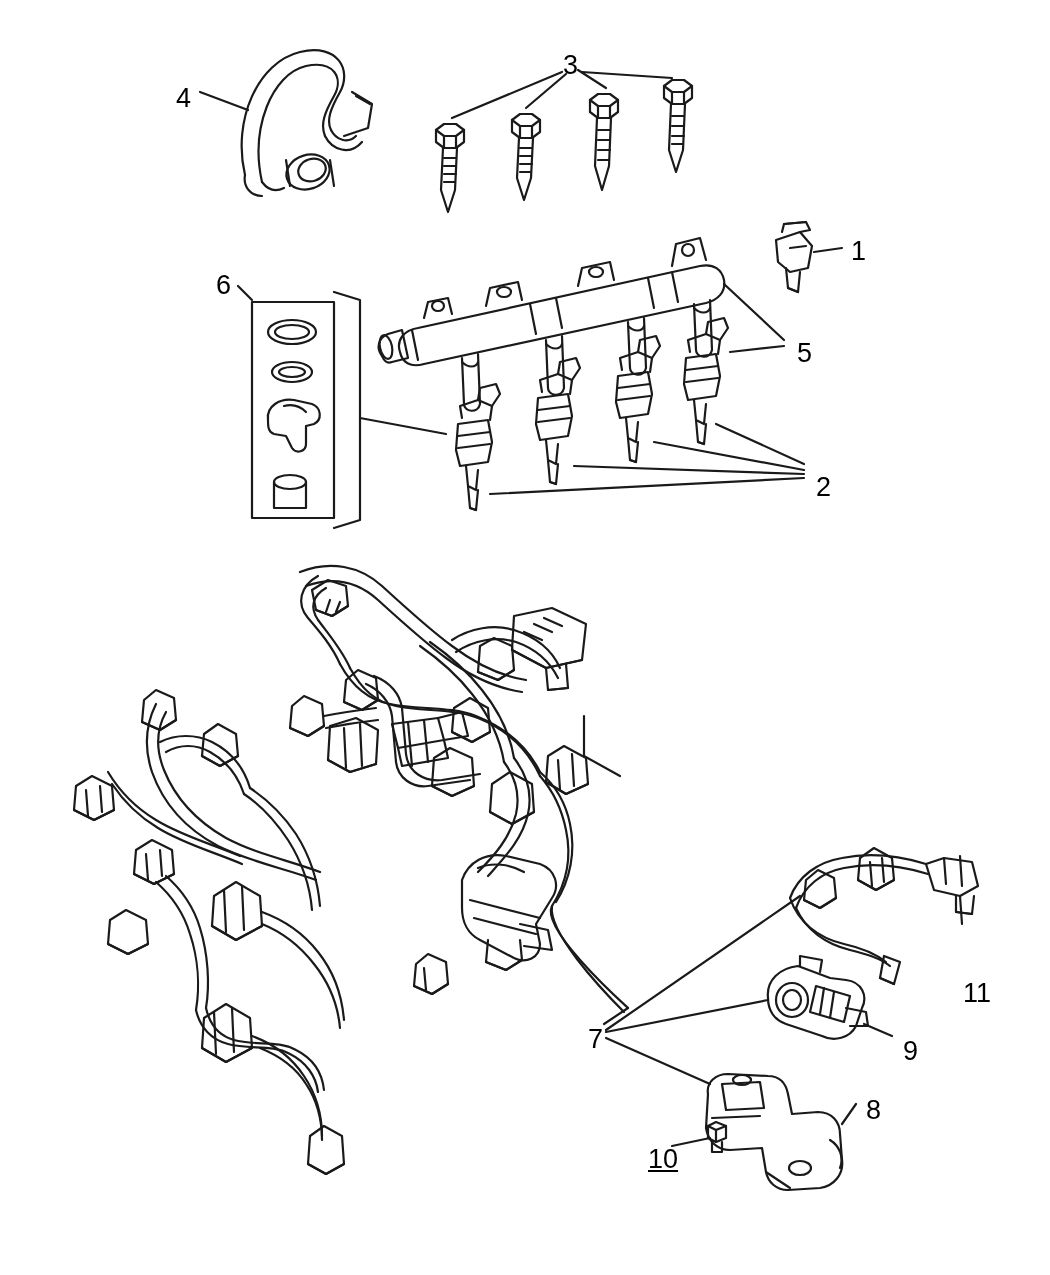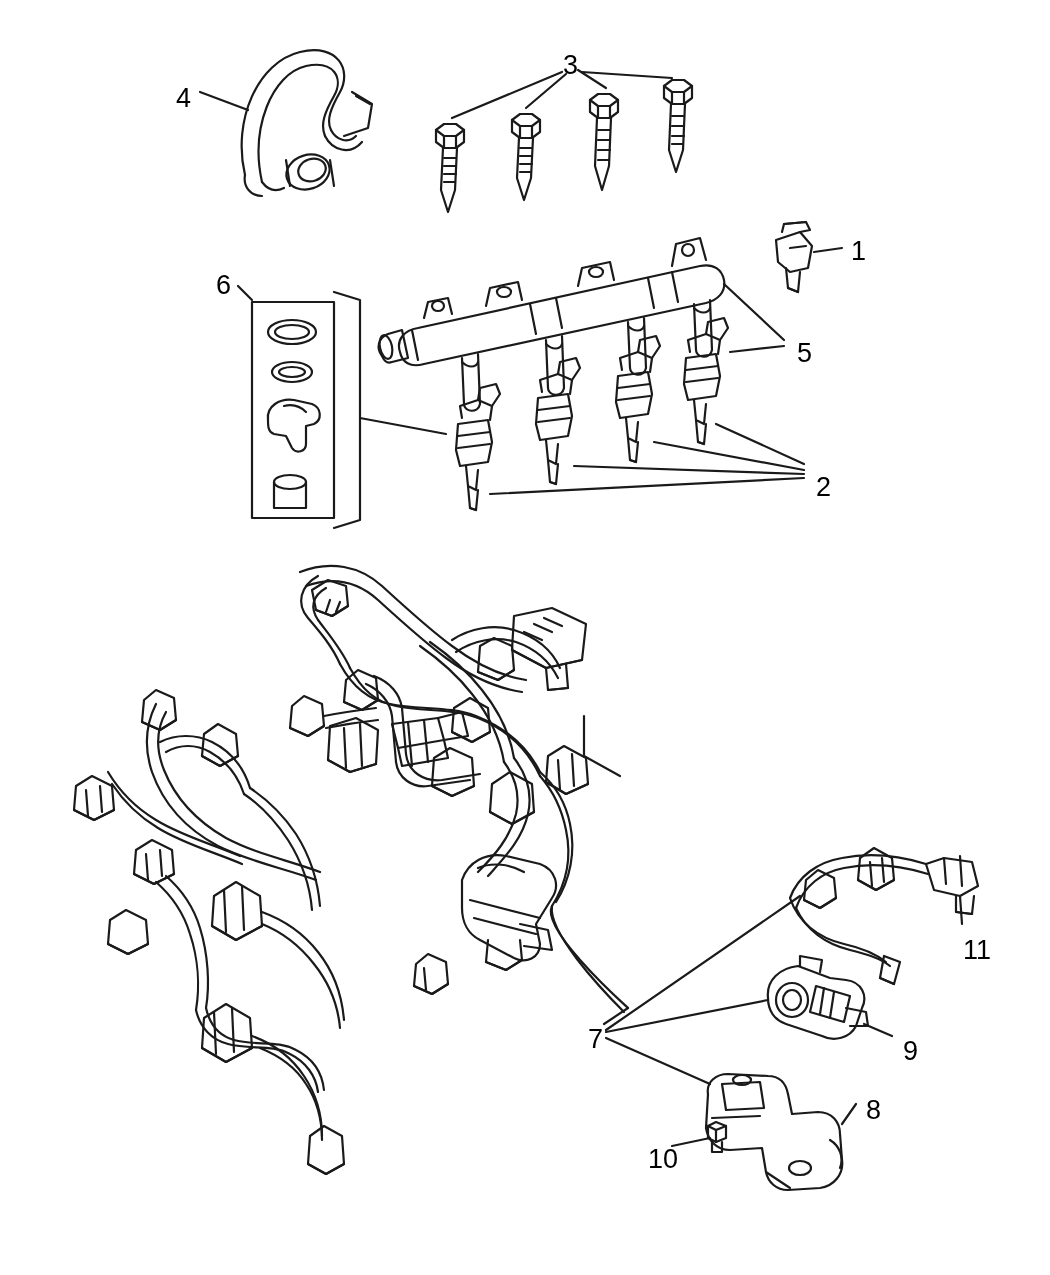--- a/index.html
+++ b/index.html
@@ -389,16 +389,16 @@
 
   <div class="callout-label" style="left:851px; top:238px;">1</div>
   <div class="callout-label" style="left:816px; top:474px;">2</div>
   <div class="callout-label" style="left:563px; top:52px;">3</div>
   <div class="callout-label" style="left:176px; top:85px;">4</div>
   <div class="callout-label" style="left:797px; top:340px;">5</div>
   <div class="callout-label" style="left:216px; top:272px;">6</div>
   <div class="callout-label" style="left:588px; top:1026px;">7</div>
   <div class="callout-label" style="left:866px; top:1097px;">8</div>
   <div class="callout-label" style="left:903px; top:1038px;">9</div>
-  <div class="callout-label" style="left:648px; top:1146px;">10</div>
-  <div class="callout-label" style="left:963px; top:937px;">11</div>
+  <div class="callout-label" style="left:648px; top:1146px;text-decoration:underline;">10</div>
+  <div class="callout-label" style="left:963px; top:980px;">11</div>
 
 </div>
 
 </body></html>

